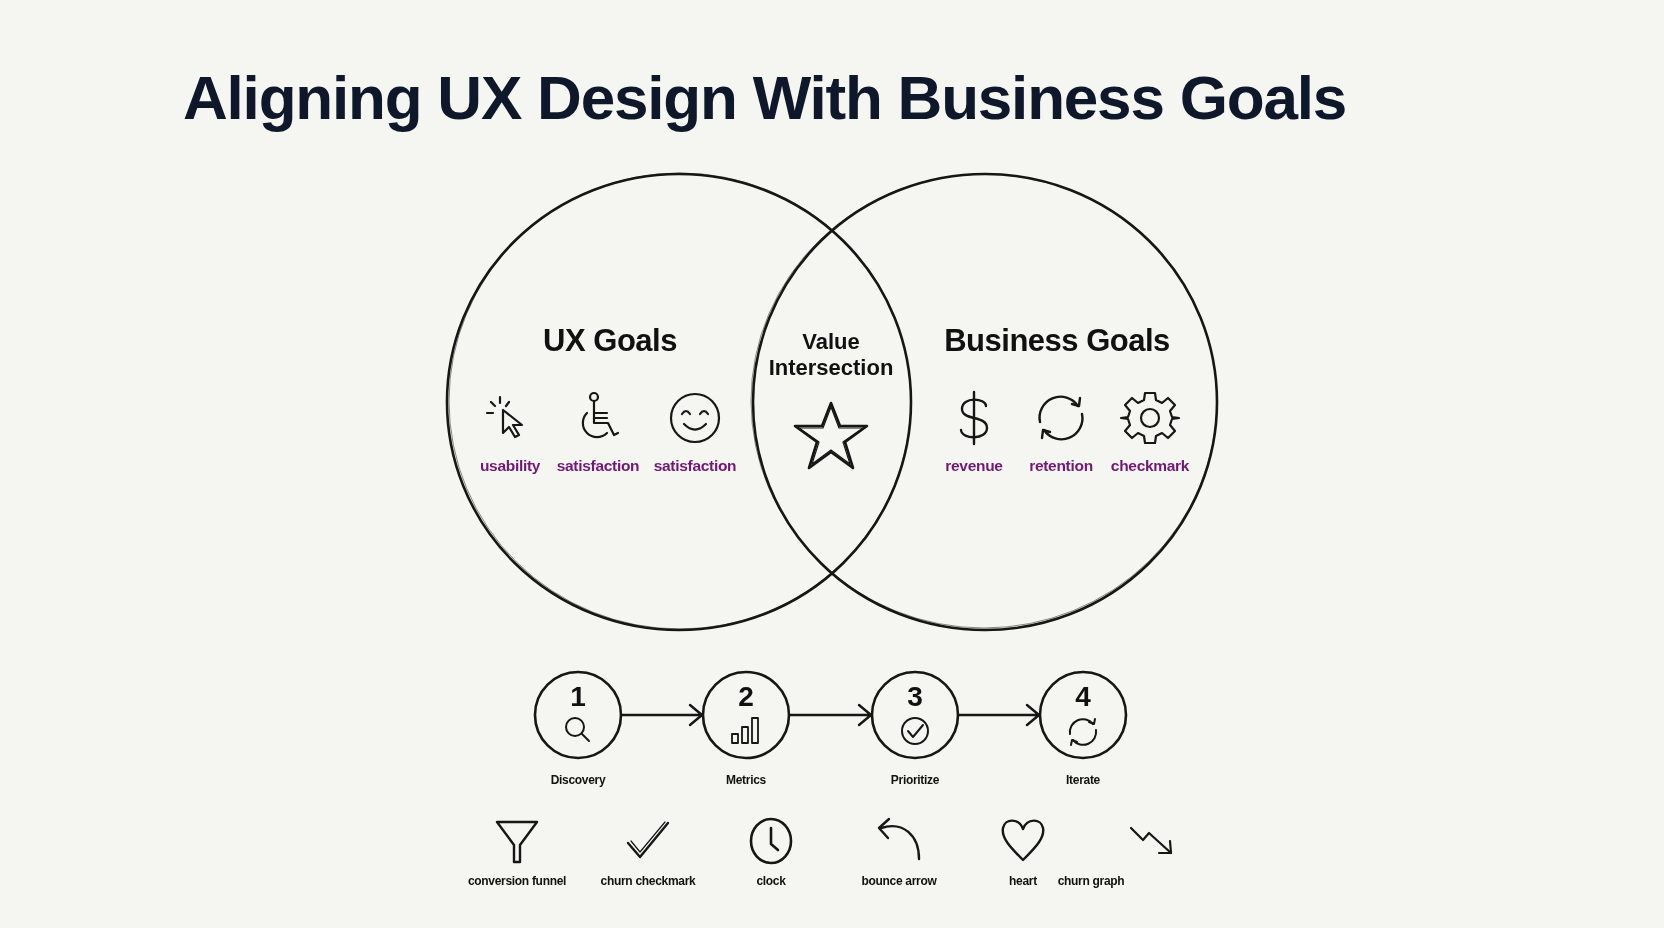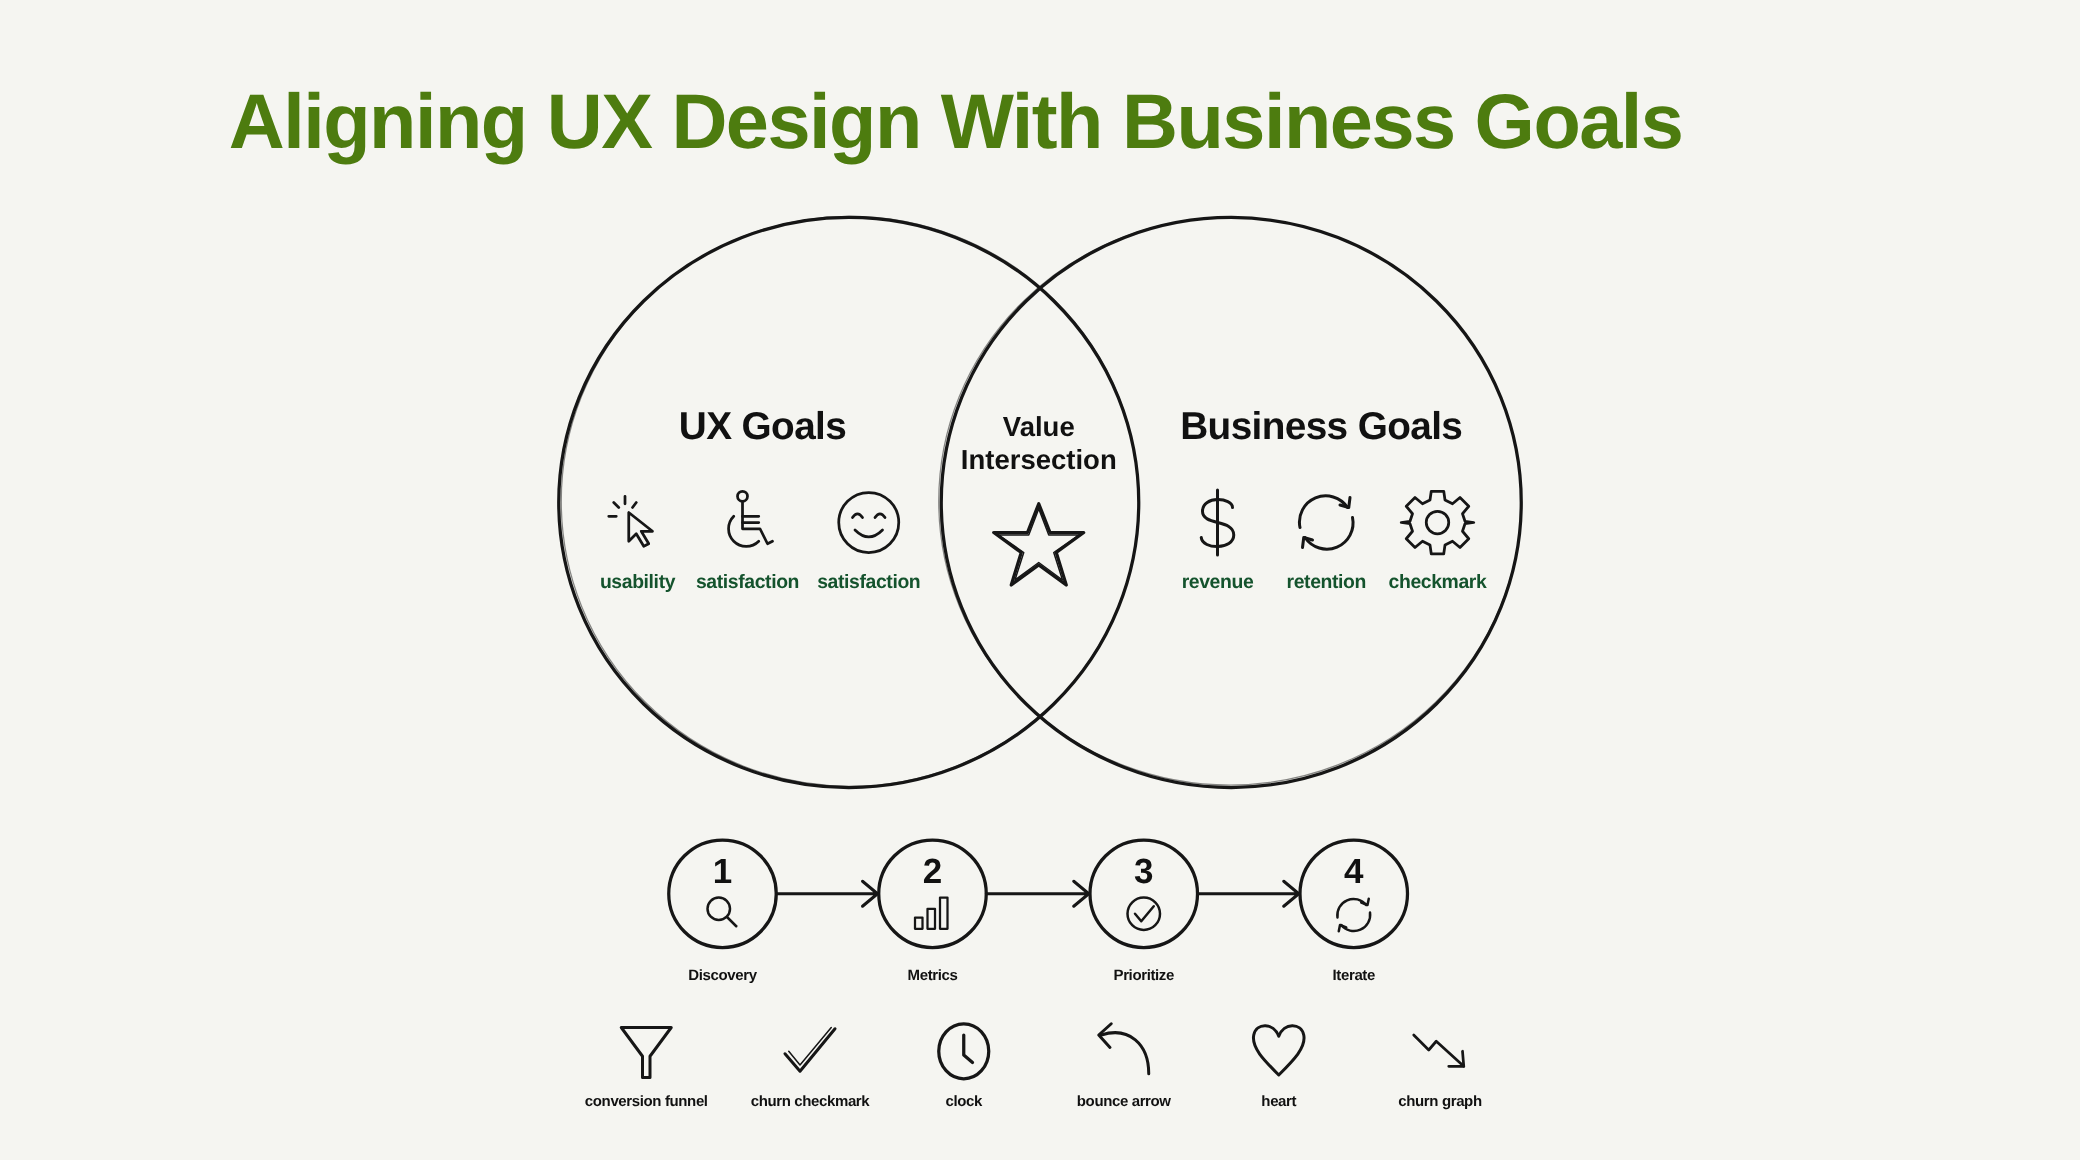--- a/index.html
+++ b/index.html
@@ -6,27 +6,27 @@
   body {
     width: 1664px; height: 928px; overflow: hidden;
     background: #f5f5f1;
     font-family: "Liberation Sans", sans-serif;
     color: #111;
     position: relative;
   }
   .title {
     position: absolute; left: 0; width: 1529px; top: 62px;
     text-align: center; font-size: 62px; font-weight: 700;
-    letter-spacing: -1.2px; color: #4d7c0f;
+    letter-spacing: -1.2px; color: #0f172a;
   }
   svg.canvas { position: absolute; left: 0; top: 0; }
   .txt { position: absolute; transform: translate(-50%, -50%); white-space: nowrap; text-align: center; }
   .h-goal { font-size: 31px; font-weight: 700; letter-spacing: -0.5px; }
   .h-value { font-size: 22px; font-weight: 700; line-height: 26px; }
-  .lbl { font-size: 15.5px; font-weight: 700; letter-spacing: -0.3px; color: #14532d; }
+  .lbl { font-size: 15.5px; font-weight: 700; letter-spacing: -0.3px; color: #701a75; }
   .step-num { font-size: 28px; font-weight: 700; }
   .step-lbl { font-size: 12px; font-weight: 700; letter-spacing: -0.3px; }
 </style>
 </head>
 <body>
 
 <div class="title">Aligning UX Design With Business Goals</div>
 
 <svg class="canvas" width="1664" height="928" viewBox="0 0 1664 928" fill="none" stroke="#161616" stroke-linecap="round" stroke-linejoin="round">
 
@@ -153,13 +153,13 @@
 <div class="txt step-lbl" style="left:578px; top:780px;">Discovery</div>
 <div class="txt step-lbl" style="left:746px; top:780px;">Metrics</div>
 <div class="txt step-lbl" style="left:915px; top:780px;">Prioritize</div>
 <div class="txt step-lbl" style="left:1083px; top:780px;">Iterate</div>
 
 <div class="txt step-lbl" style="left:517px; top:881px;">conversion funnel</div>
 <div class="txt step-lbl" style="left:648px; top:881px;">churn checkmark</div>
 <div class="txt step-lbl" style="left:771px; top:881px;">clock</div>
 <div class="txt step-lbl" style="left:899px; top:881px;">bounce arrow</div>
 <div class="txt step-lbl" style="left:1023px; top:881px;">heart</div>
-<div class="txt step-lbl" style="left:1152px; top:881px;">churn graph</div>
+<div class="txt step-lbl" style="left:1091px; top:881px;">churn graph</div>
 
 </body></html>

